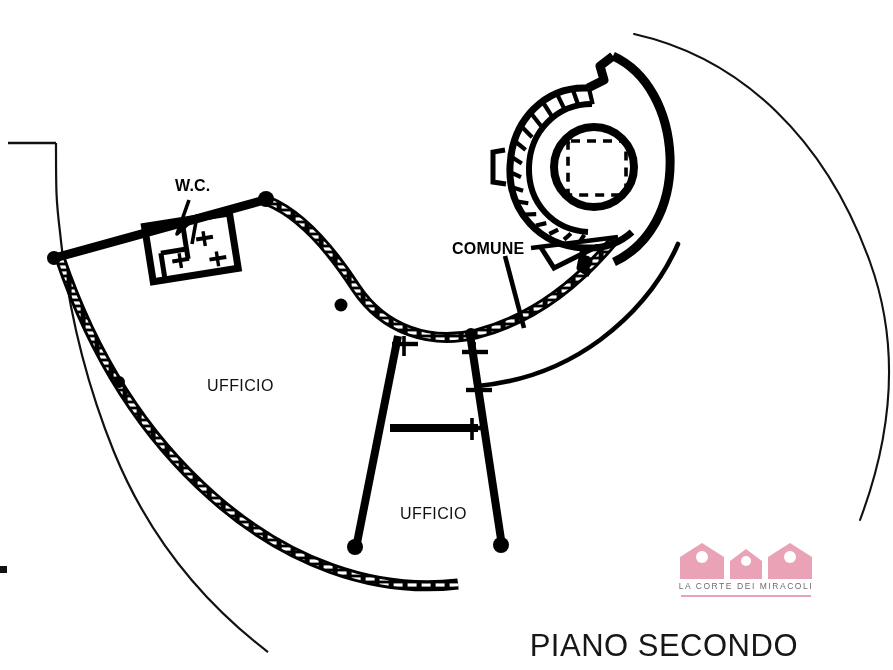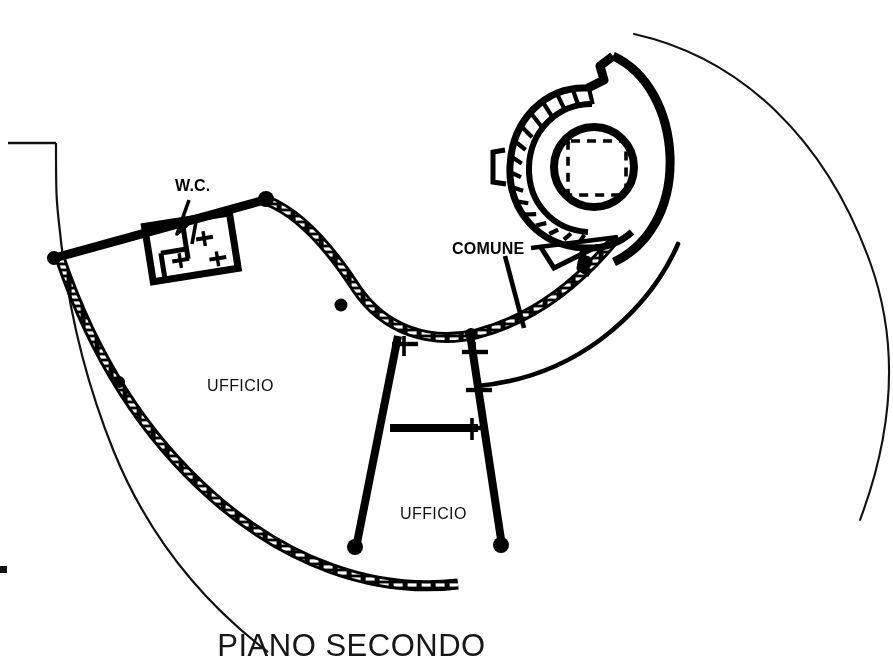--- a/index.html
+++ b/index.html
@@ -43,21 +43,21 @@
     font-size: 16px;
     font-weight: 600;
     fill: #000000;
     letter-spacing: 0.2px;
   }
   .sheet-title {
     position: absolute;
     left: 0;
     right: 0;
     bottom: 6px;
-    text-align: center;
+    text-align: right;
     font-family: "Liberation Sans", sans-serif;
     font-size: 31px;
     font-weight: 400;
     letter-spacing: 0.5px;
     color: #171717;
     white-space: nowrap;
   }
   .title-shift {
     display: inline-block;
     transform: translateX(-95px);
@@ -255,18 +255,34 @@
     <text class="ann-label" x="175" y="191">W.C.</text>
 
     <text class="room-label" x="207" y="391">UFFICIO</text>
 
     <text class="room-label" x="400" y="519">UFFICIO</text>
 
     <text class="ann-label" x="452" y="254">COMUNE</text>
 
   </svg>
 
+  <div class="brand">
+    <svg class="brand-houses" viewBox="0 0 148 38" xmlns="http://www.w3.org/2000/svg">
+      <g fill="#eaa2b6">
+        <path d="M 8,38 L 8,16 L 30,2 L 52,16 L 52,38 Z"></path>
+        <path d="M 58,38 L 58,20 L 74,8 L 90,20 L 90,38 Z"></path>
+        <path d="M 96,38 L 96,16 L 118,2 L 140,16 L 140,38 Z"></path>
+      </g>
+      <g fill="#ffffff">
+        <circle cx="30" cy="16" r="6"></circle>
+        <circle cx="74" cy="20" r="5"></circle>
+        <circle cx="118" cy="16" r="6"></circle>
+      </g>
+    </svg>
+    <span class="brand-name">LA CORTE DEI MIRACOLI</span>
+    <span class="brand-rule"></span>
+  </div>
 
   <div class="sheet-title">
     <span class="title-shift">PIANO SECONDO</span>
   </div>
 
 </div>
 
 </body></html>

